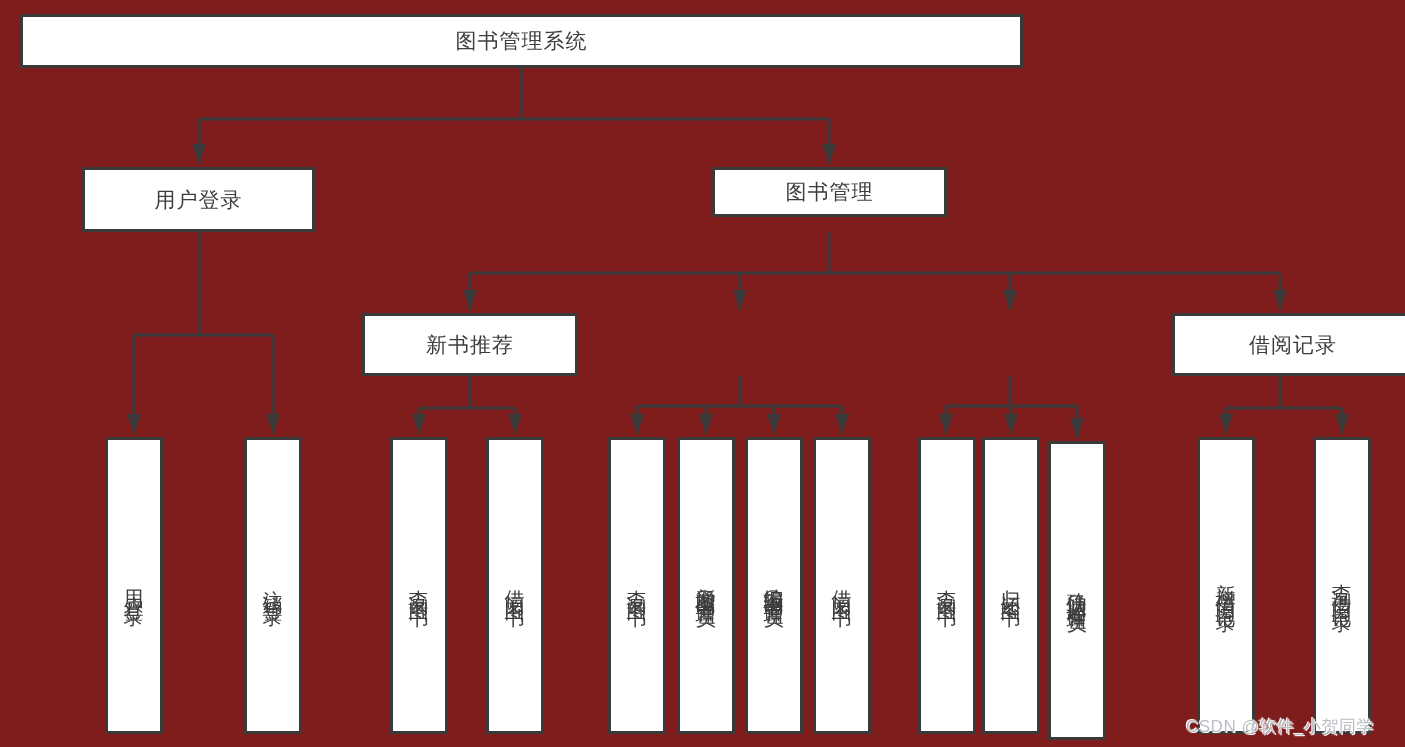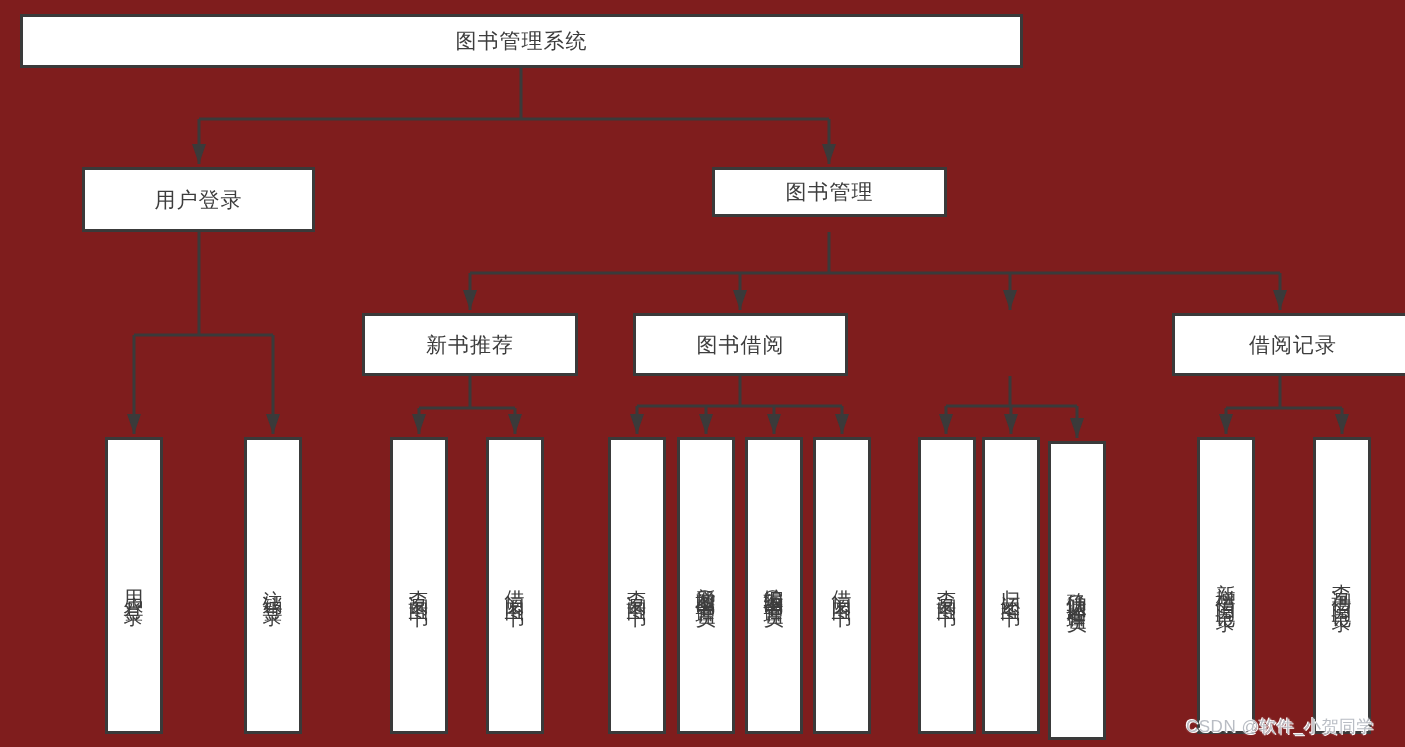--- a/index.html
+++ b/index.html
@@ -113,23 +113,20 @@
   <div class="node" style="left:82px;top:167px;width:233px;height:65px">
     <span class="lbl">用户登录</span>
   </div>
   <div class="node" style="left:712px;top:167px;width:235px;height:50px">
     <span class="lbl">图书管理</span>
   </div>
 
   <div class="node" style="left:362px;top:313px;width:216px;height:63px">
     <span class="lbl">新书推荐</span>
   </div>
-  <div class="node" style="left:633px;top:313px;width:215px;height:63px">
-    <span class="lbl">图书借阅</span>
-  </div>
   <div class="node" style="left:1172px;top:313px;width:242px;height:63px">
     <span class="lbl">借阅记录</span>
   </div>
 
   <div class="node" style="left:105px;top:437px;width:58px;height:297px">
     <span class="vtxt">用户登录</span>
   </div>
   <div class="node" style="left:244px;top:437px;width:58px;height:297px">
     <span class="vtxt">注销登录</span>
   </div>

